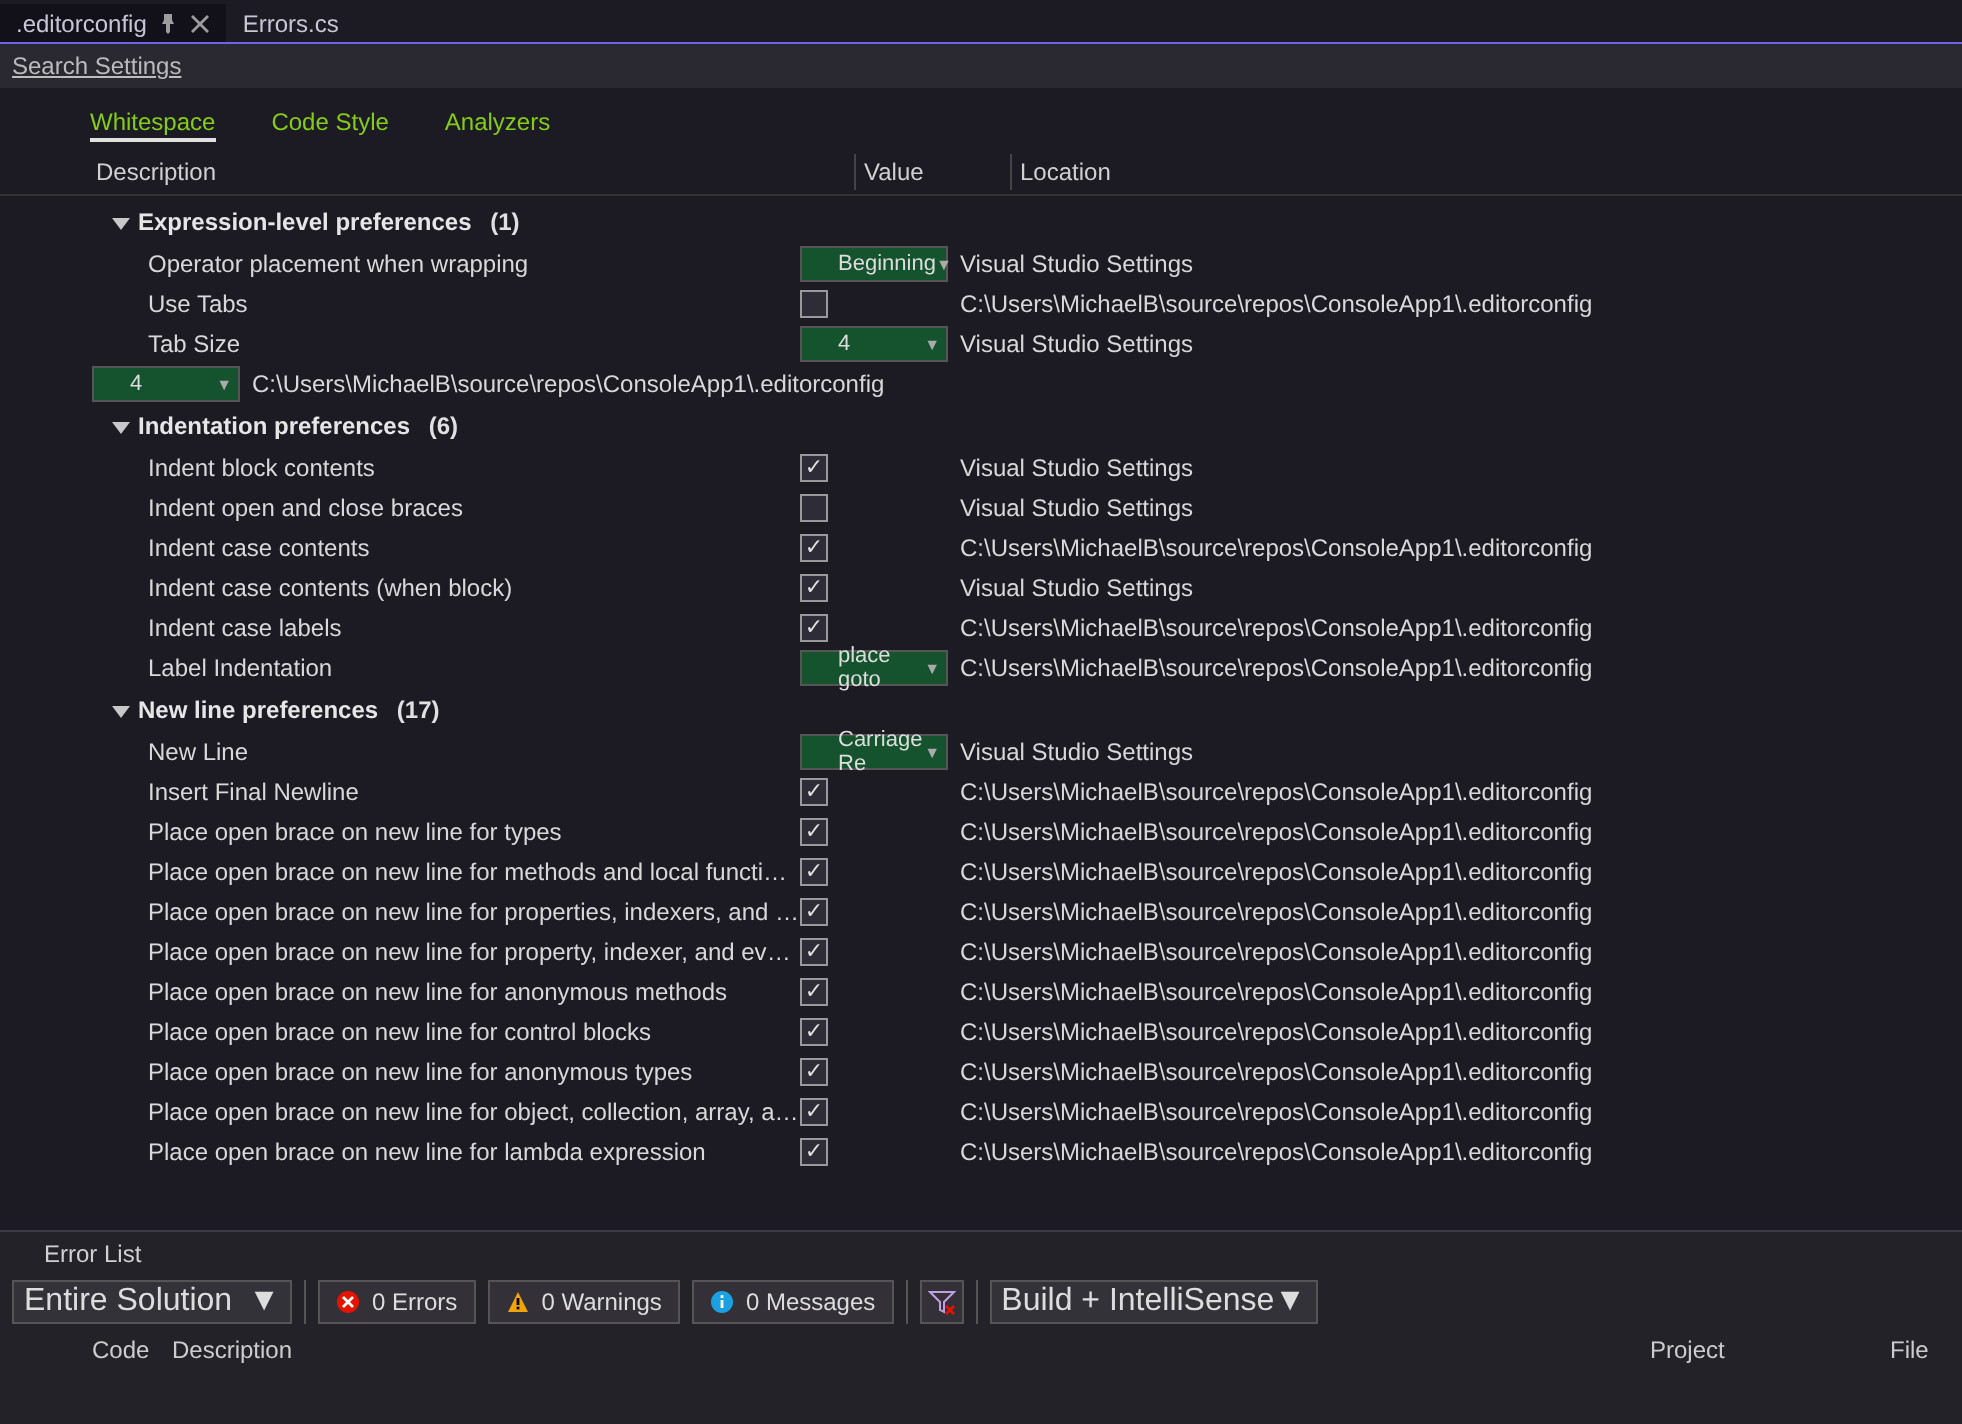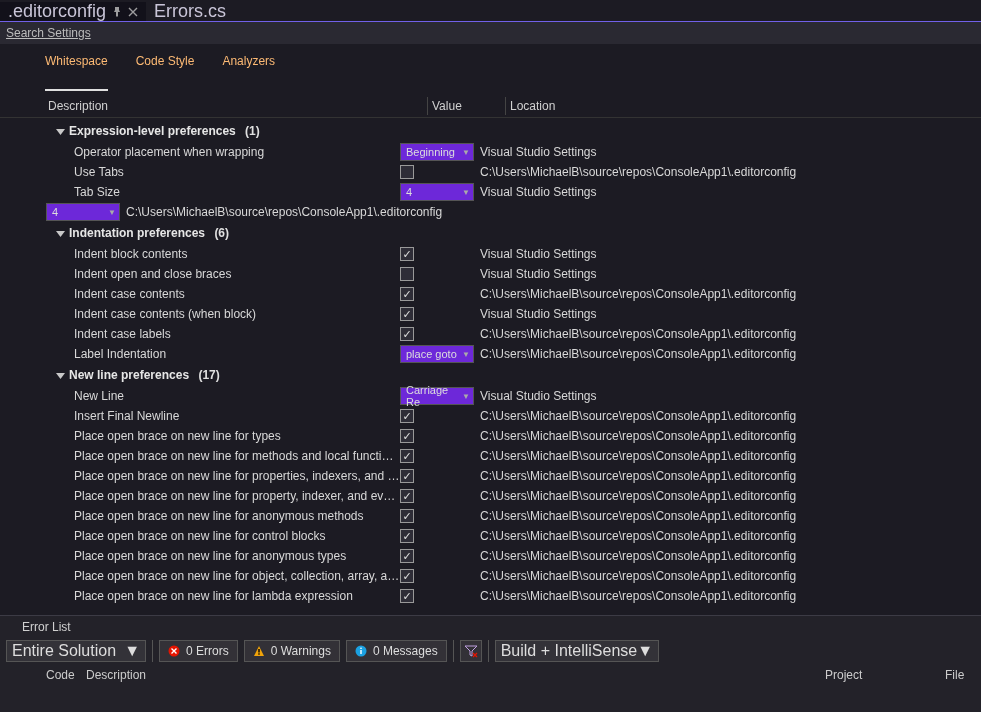--- a/index.html
+++ b/index.html
@@ -1,32 +1,32 @@
 <!DOCTYPE html>
 <html><head>
 <meta charset="utf-8">
 <style>
   * { box-sizing: border-box; margin: 0; padding: 0; font-family: "Segoe UI", sans-serif; }
   body { background: #1c1b23; color: #e0e0e0; font-size: 12px; width: 981px; height: 712px; overflow: hidden; display: flex; flex-direction: column; }
 
   
   .tabbar { display: flex; align-items: center; height: 22px; background: #1c1b23; border-bottom: 1px solid #7160e8; padding-top:2px;}
-  .tab { display: flex; align-items: center; padding: 0 8px; height: 100%; color: #c9c5d8; cursor: pointer; font-size: 18px;}
+  .tab { display: flex; align-items: center; padding: 0 8px; height: 100%; color: #c9c5d8; cursor: pointer; font-size: 12px;}
   .tab.active { background: #12111a; }
   .tab .pin, .tab .close { margin-left: 6px; opacity: .8; }
   .tab .pin svg, .tab .close svg { width: 10px; height: 10px; display:block; }
 
   
   .searchbar { height: 22px; background: #2a2932; display: flex; align-items: center; padding: 0 6px; color: #bdbdbd; text-decoration: underline;}
   .searchbar input { background: transparent; border: none; color: #e0e0e0; font-size: 12px; width: 300px; outline: none;}
   .searchbar input::placeholder { color: #bbb; }
 
   
   .subtabs { display: flex; gap: 28px; padding: 10px 45px 4px; }
-  .subtab { color: #fdba74; cursor: pointer; padding-bottom:21px;}
+  .subtab { color: #84cc16; cursor: pointer; padding-bottom:1px;}
   .subtab.active { border-bottom: 2px solid #e0e0e0; }
 
   
   .colheaders { display: flex; font-size: 12px; color: #d0d0d0; padding: 2px 0 2px 44px; border-bottom: 1px solid #333;}
   .colheaders div { border-right:1px solid #444; padding:2px 6px 2px 4px; }
   .colheaders .c-desc { width: 384px; }
   .colheaders .c-val { width: 78px; }
   .colheaders .c-loc { flex: 1; border-right:none;}
 
   
@@ -37,21 +37,21 @@
   .row .desc { width: 354px; padding-left: 28px; overflow: hidden; white-space: nowrap; text-overflow: ellipsis;}
   .row .val { width: 78px; display:flex; align-items:center;}
   .row .loc { flex: 1; overflow: hidden; white-space: nowrap; padding-left: 2px;}
   .group-header .title-wrap{display:flex; align-items:baseline; gap:3px;}
   .group-header .count { color:#e0e0e0;}
   .group-indent{padding-left:10px;}
 
   
   .chk { width: 14px; height: 14px; border: 1px solid #999; background: #2e2d37; display: inline-flex; align-items:center; justify-content:center;}
   .chk.checked::after { content:"✓"; color:#e0e0e0; font-size:11px; line-height:1;}
-  .dd { width: 74px; height: 18px; background: #6d28d9; border: 1px solid #555; display: flex; align-items:center; justify-content:space-between; padding: 0 3px 0 5px; font-size:11px; color:#ddd;}
+  .dd { width: 74px; height: 18px; background: #14532d; border: 1px solid #555; display: flex; align-items:center; justify-content:space-between; padding: 0 3px 0 18px; font-size:11px; color:#ddd;}
   .dd .arr { font-size:8px; color:#aaa;}
 
   
   .errorpanel { height: 97px; border-top: 1px solid #3c3b45; background: #232229; display:flex; flex-direction:column;}
   .errorpanel .title { padding: 4px 22px; color: #d0d0d0; font-size:12px;}
   .errorbar { display:flex; align-items:center; gap:6px; padding: 2px 6px;}
   .combo { height: 22px; min-width:140px; background: #333238; border:1px solid #555; display:flex; align-items:center; justify-content:space-between; padding:0 5px; color:#ddd; font-size:16px;}
   .pill { height:22px; border:1px solid #555; background:#333137; display:flex; align-items:center; padding:0 8px; gap:6px; color:#ddd; font-size:12px;}
   .ico { width:12px; height:12px; display:inline-block;}
   .errcols { display:flex; padding: 4px 6px; color:#ccc; font-size:12px;}

